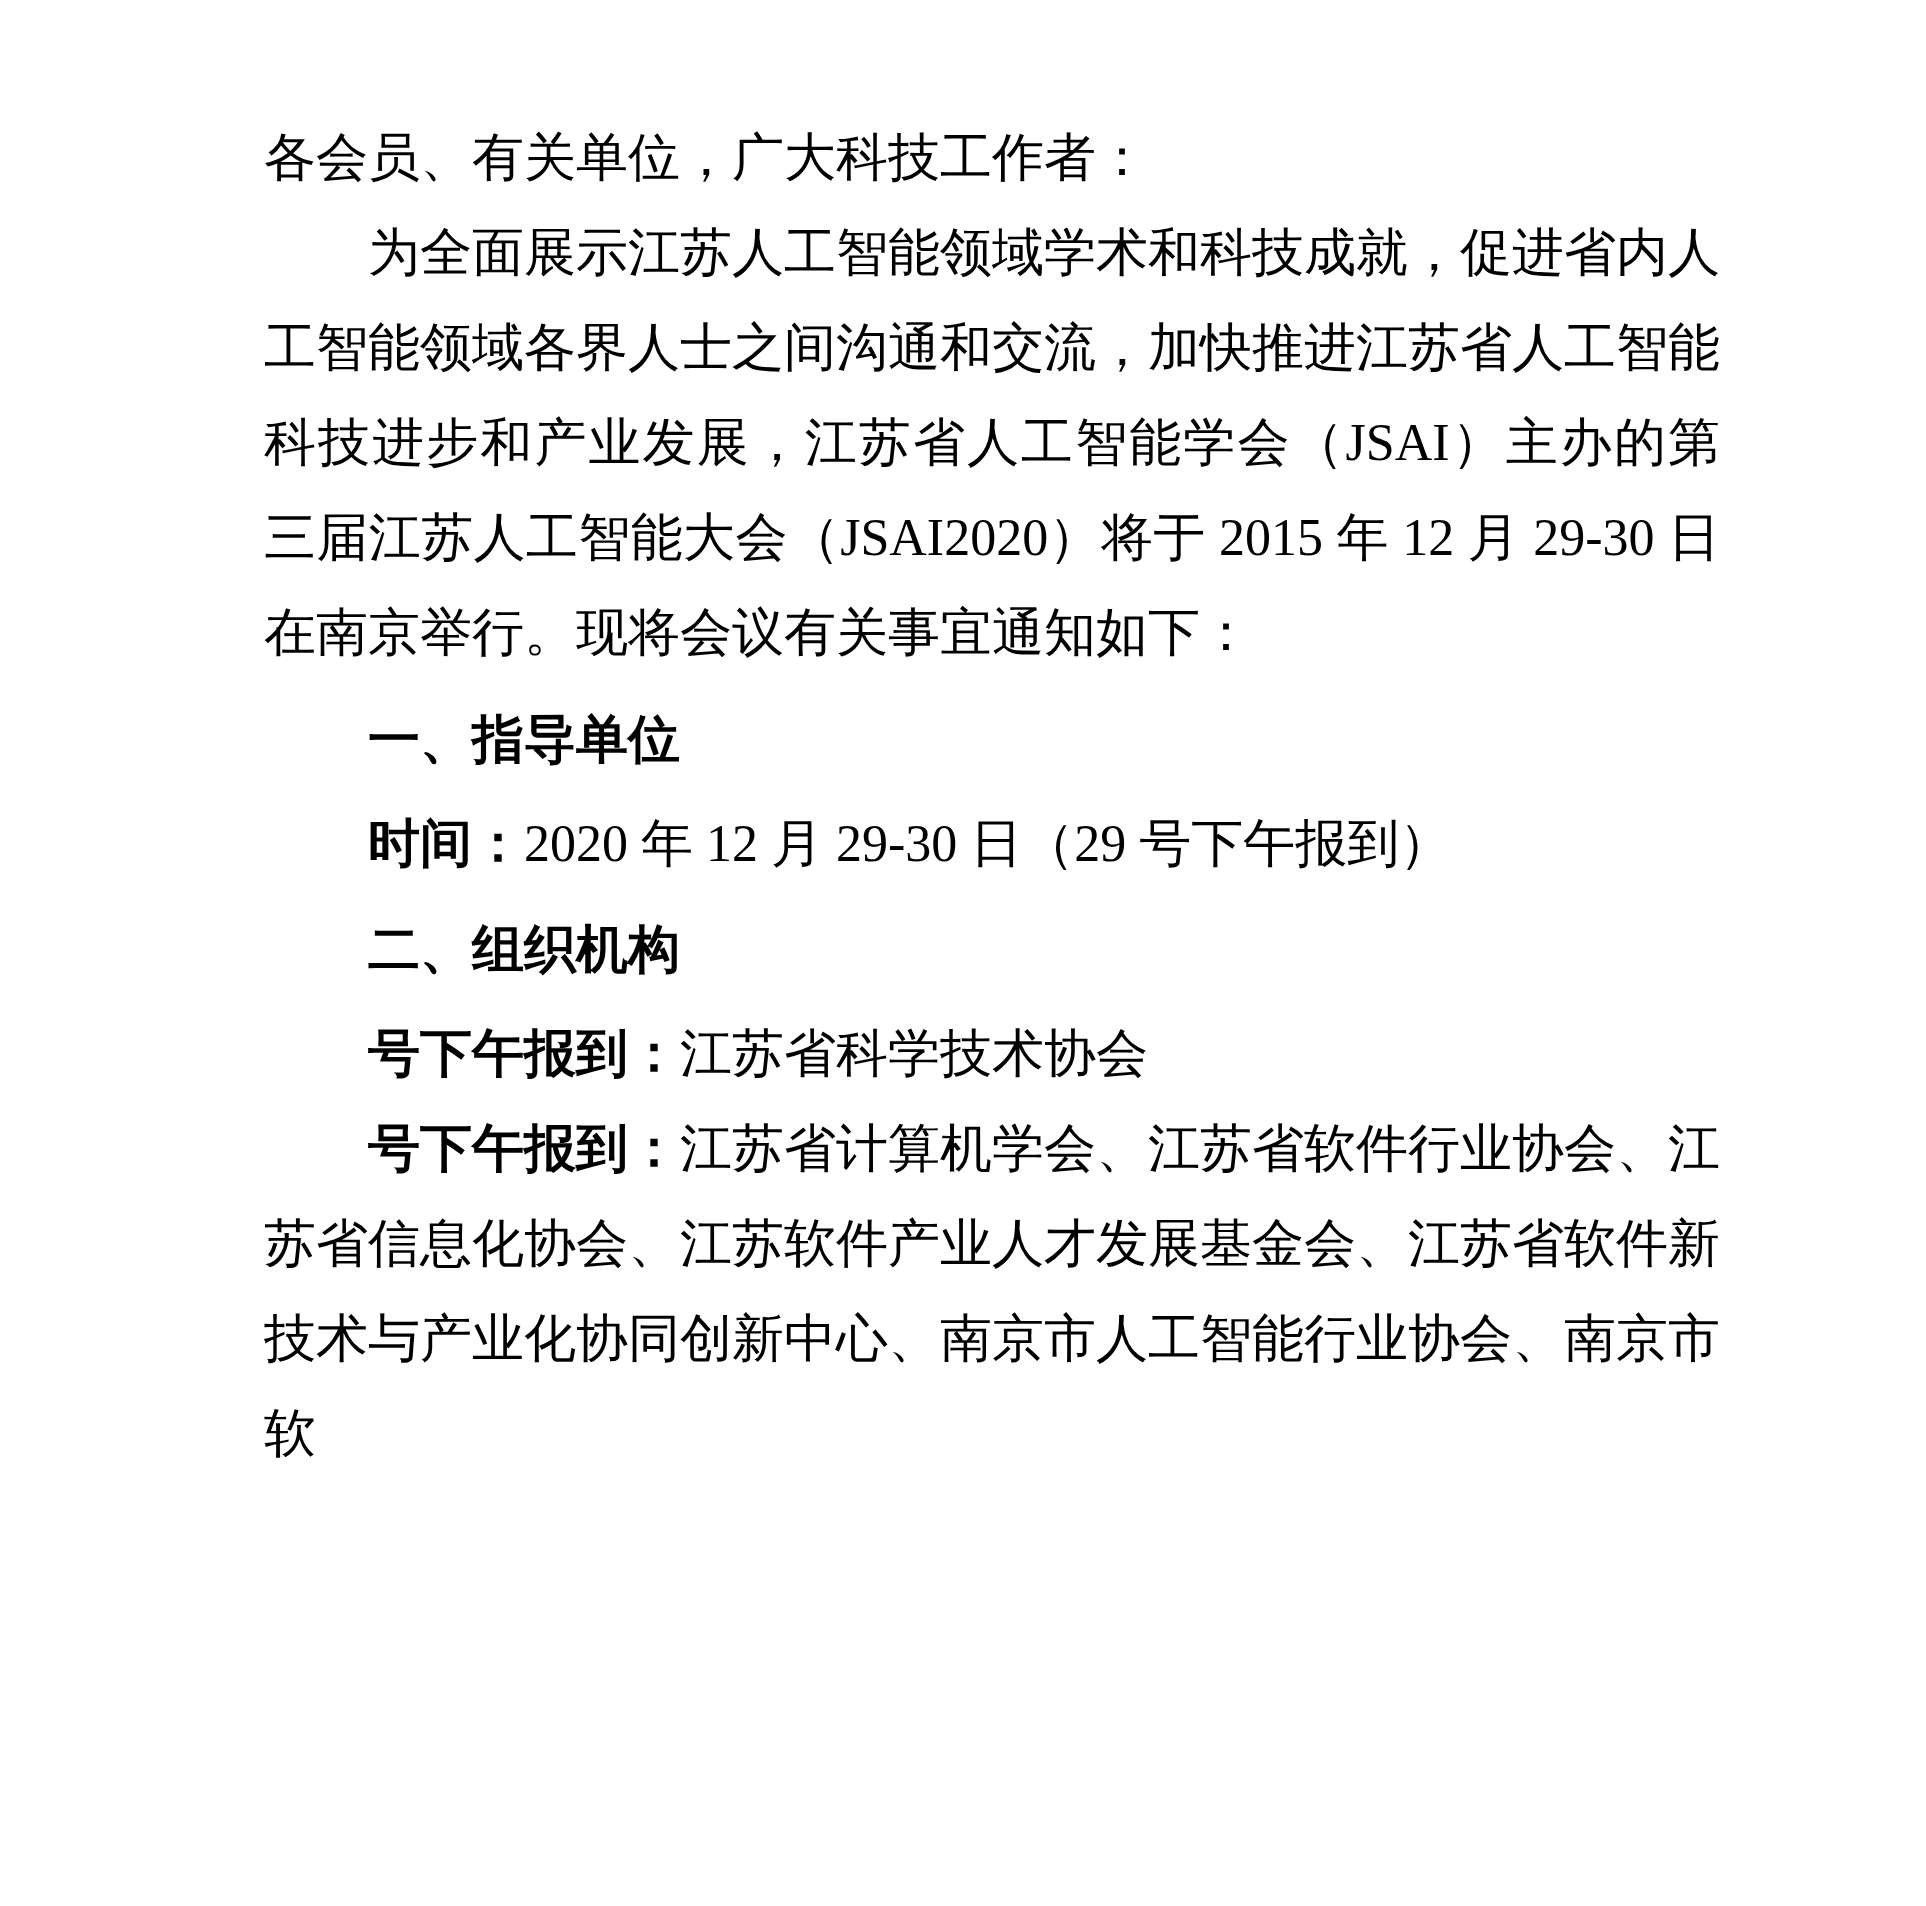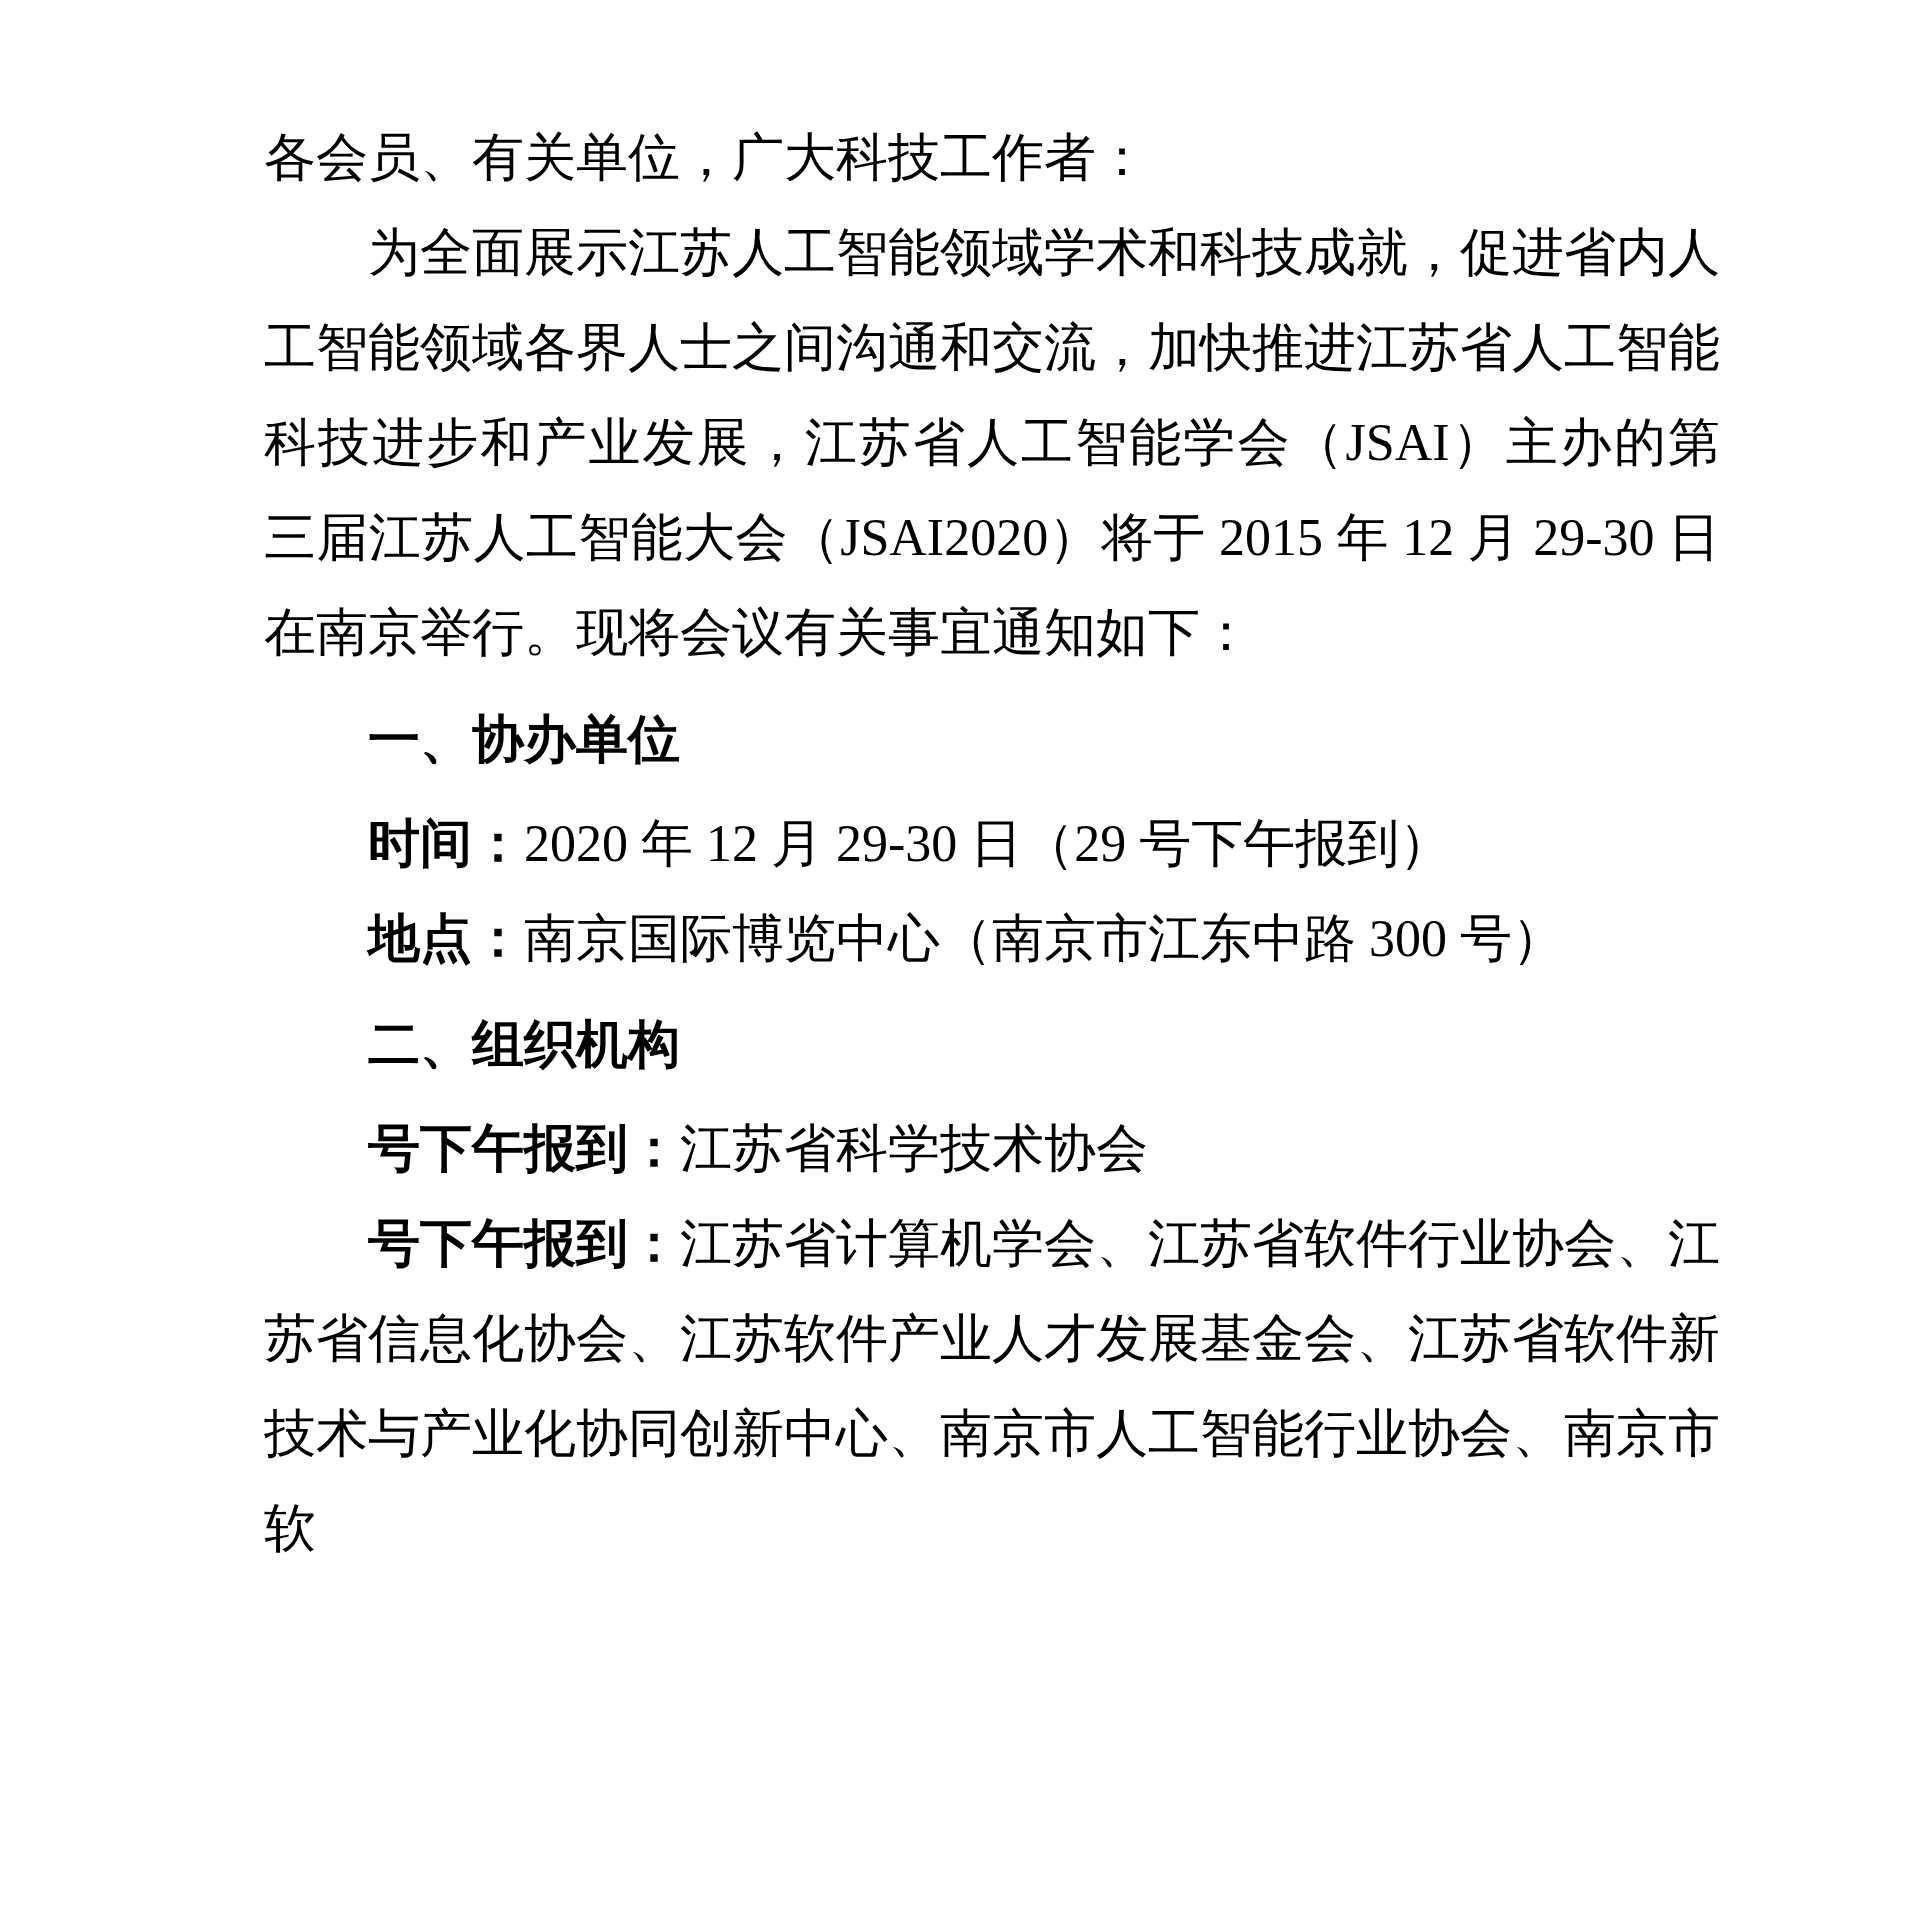--- a/index.html
+++ b/index.html
@@ -42,25 +42,24 @@
 </style>
 </head>
 <body>
 
 <div class="page">
 
   <p class="para">各会员、有关单位，广大科技工作者：</p>
 
   <p class="para indent">为全面展示江苏人工智能领域学术和科技成就，促进省内人工智能领域各界人士之间沟通和交流，加快推进江苏省人工智能科技进步和产业发展，江苏省人工智能学会（JSAI）主办的第三届江苏人工智能大会（JSAI2020）将于 2015 年 12 月 29-30 日在南京举行。现将会议有关事宜通知如下：</p>
 
-  <p class="para heading">一、协办单位</p>
+  <p class="para heading">一、指导单位</p>
 
   <p class="para indent"><span class="label">时间：</span><span>2020 年 12 月 29-30 日（29 号下午报到）</span></p>
 
-  <p class="para indent"><span class="label">地点：</span><span>南京国际博览中心（南京市江东中路 300 号）</span></p>
 
   <p class="para heading">二、组织机构</p>
 
 
   <p class="para indent"><span class="label">号下午报到：</span><span>江苏省科学技术协会</span></p>
 
   <p class="para indent"><span class="label">号下午报到：</span><span>江苏省计算机学会、江苏省软件行业协会、江苏省信息化协会、江苏软件产业人才发展基金会、江苏省软件新技术与产业化协同创新中心、南京市人工智能行业协会、南京市软</span></p>
 
 </div>
 

